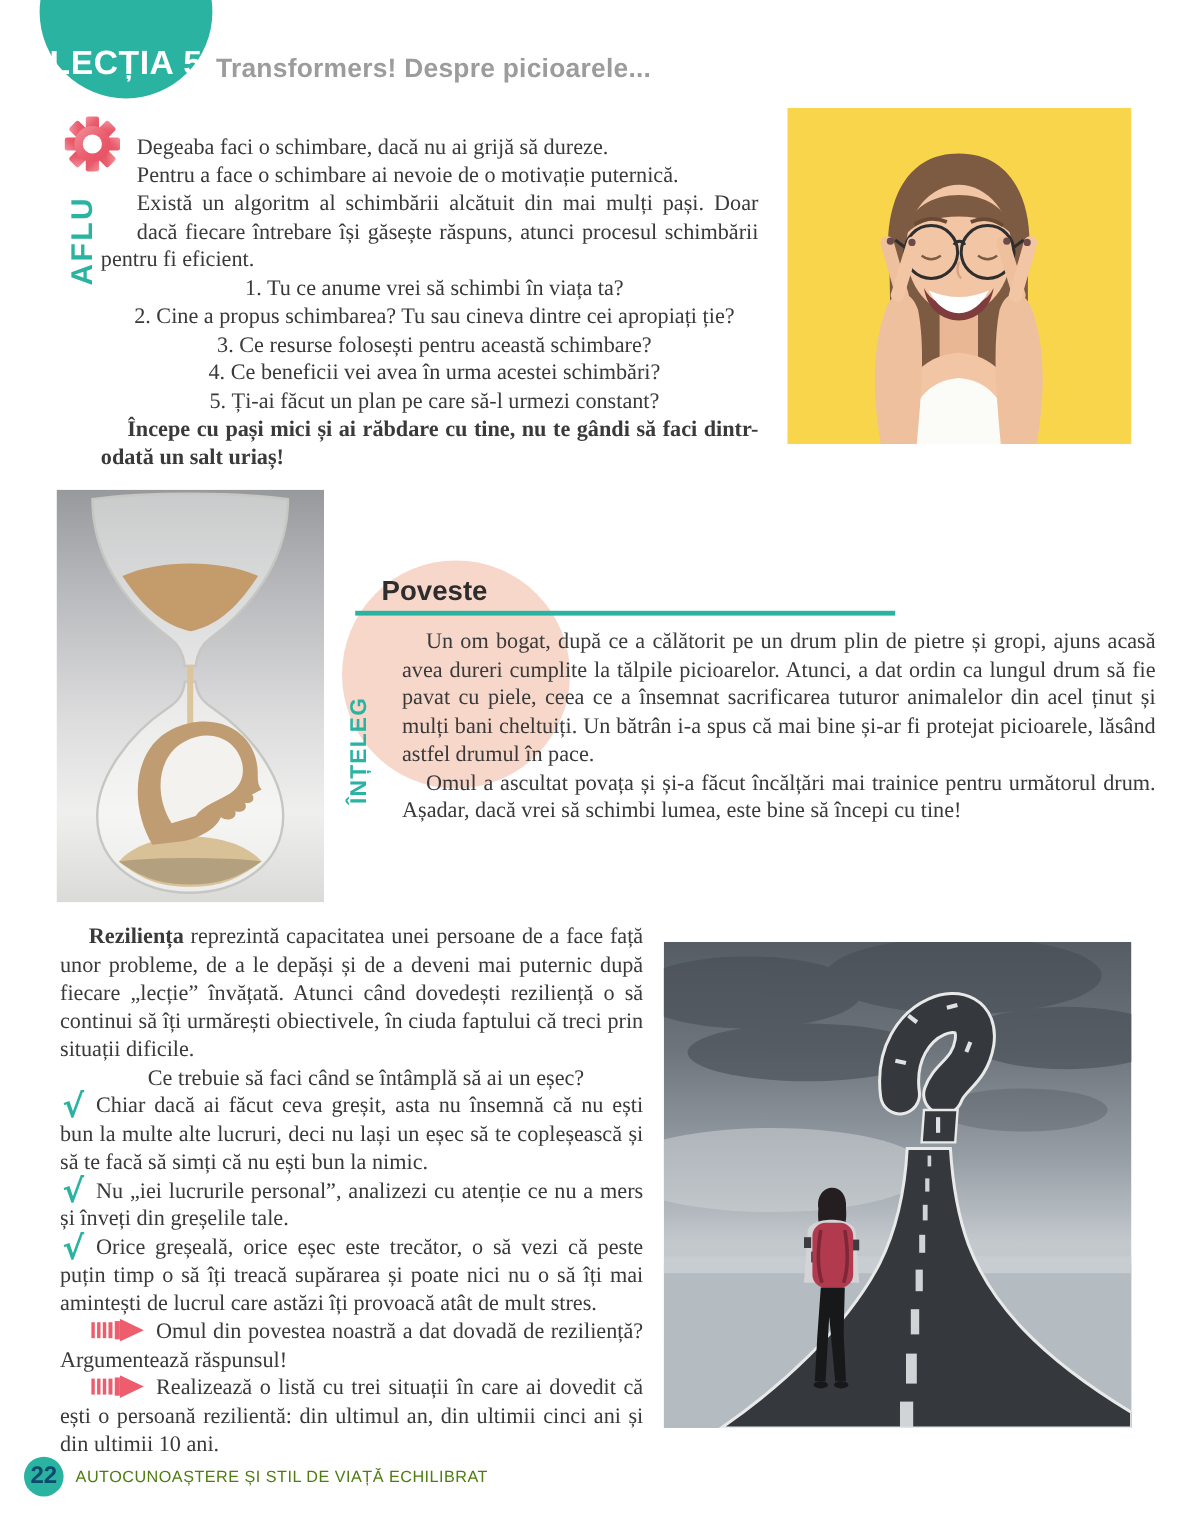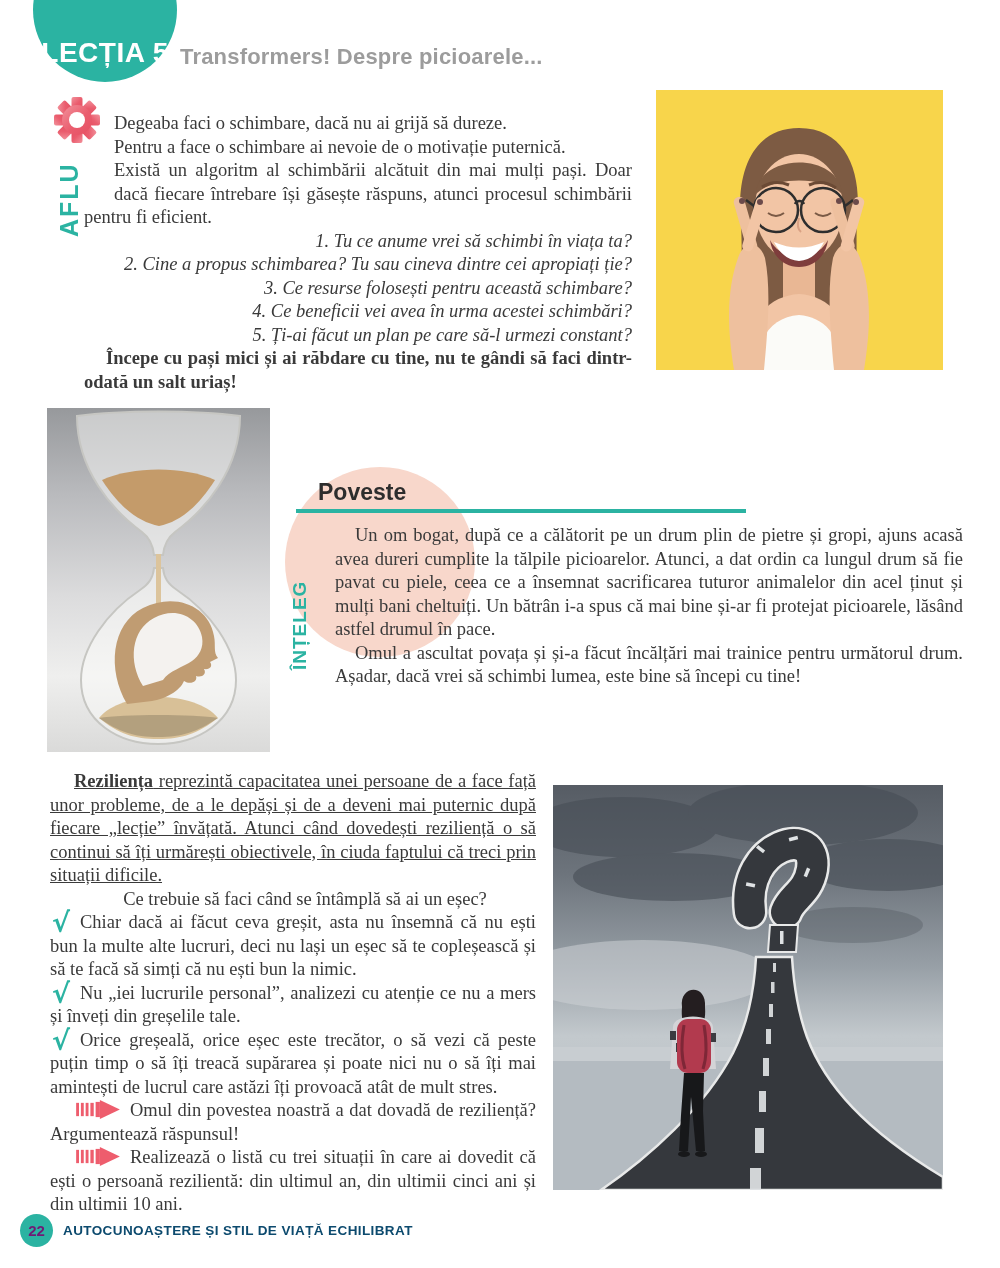--- a/index.html
+++ b/index.html
@@ -20,51 +20,51 @@
   
   .bodytext{font-size:18.5px;line-height:23.5px;text-align:justify;color:#3a3a3a;}
   .bodytext p{margin:0;}
 
   
   .aflu-block{left:84px;top:112px;width:548px;}
   .aflu-side{float:left;width:64px;height:94px;margin-left:-34px;margin-top:-16px;}
   .vlabel{writing-mode:vertical-rl;transform:rotate(180deg);
     font-family:"Liberation Sans",sans-serif;font-weight:bold;color:#2bb3a2;}
   .vlabel-aflu{font-size:25px;letter-spacing:2px;margin-left:8px;height:84px;margin-top:2px;}
-  .aflu-list p{margin-left:8px;text-align:right;font-style:italic;}
+  .aflu-list p{margin-left:8px;text-align:center;}
   .aflu-closing{font-weight:bold;text-indent:22px;}
 
   
   .pink-circle{left:285px;top:467px;width:190px;height:190px;border-radius:50%;background:#f8d7cb;}
   .poveste-heading{left:318px;top:479px;font-weight:bold;font-size:23px;color:#2d2d2d;}
   .teal-rule{left:296px;top:509px;width:450px;height:4px;background:#2bb3a2;}
   .vlabel-inteleg{position:absolute;left:289px;top:528px;height:142px;font-size:19px;letter-spacing:1px;}
   .story-block{left:335px;top:524px;width:628px;}
   .story-block p{text-indent:20px;}
 
   
   .rez-block{left:50px;top:770px;width:486px;}
-  .rez-lead{text-indent:24px;text-decoration:underline;}
+  .rez-lead{text-indent:24px;}
   .rez-q{text-indent:24px;text-align:center;margin-top:2px;}
   .check-item{margin-top:4px;}
   .check-glyph{color:#2bb3a2;font-family:"DejaVu Sans",sans-serif;font-weight:bold;
     font-size:27px;line-height:20px;display:inline-block;width:28px;margin-left:2px;vertical-align:-4px;}
   .task-item{margin-top:3px;}
   .task-arrow{display:inline-block;width:46px;height:19px;vertical-align:-3px;margin-left:25px;margin-right:9px;}
 
   
   .photo{overflow:hidden;}
   .photo-woman{left:656px;top:90px;width:287px;height:280px;}
   .photo-hourglass{left:47px;top:408px;width:223px;height:344px;}
   .photo-road{left:553px;top:785px;width:390px;height:405px;}
 
   
   .page-circle{left:20px;top:1214px;width:33px;height:33px;border-radius:50%;background:#2bb3a2;
-    color:#701a75;font-weight:bold;font-size:15px;text-align:center;line-height:33px;}
-  .footer-text{left:63px;top:1223px;font-size:13.5px;color:#0c4a6e;letter-spacing:0.4px;font-weight:bold;}
+    color:#0c4a6e;font-weight:bold;font-size:20px;text-align:center;line-height:33px;}
+  .footer-text{left:63px;top:1223px;font-size:13.5px;color:#4d7c0f;letter-spacing:0.4px;}
 </style>
 </head>
 <body>
 
 <div class="abs lesson-circle">
   <span class="lesson-label sans">LECȚIA 5</span>
 </div>
 <div class="abs page-title sans">Transformers! Despre picioarele...</div>
 
 <div class="abs photo photo-woman">

